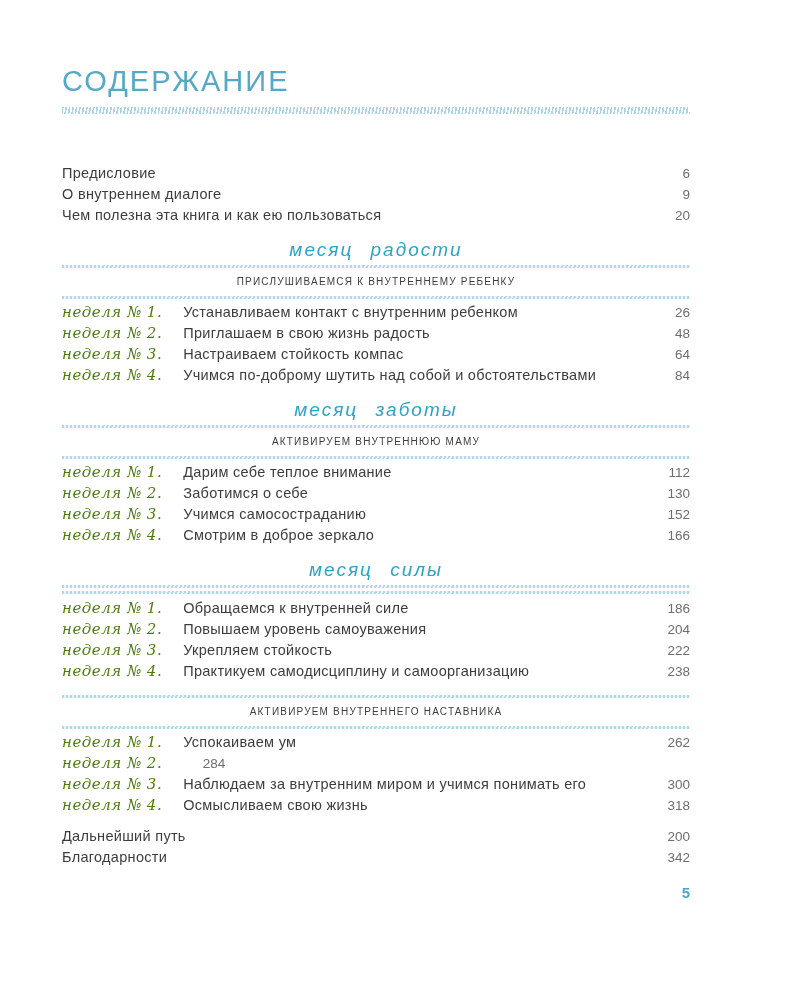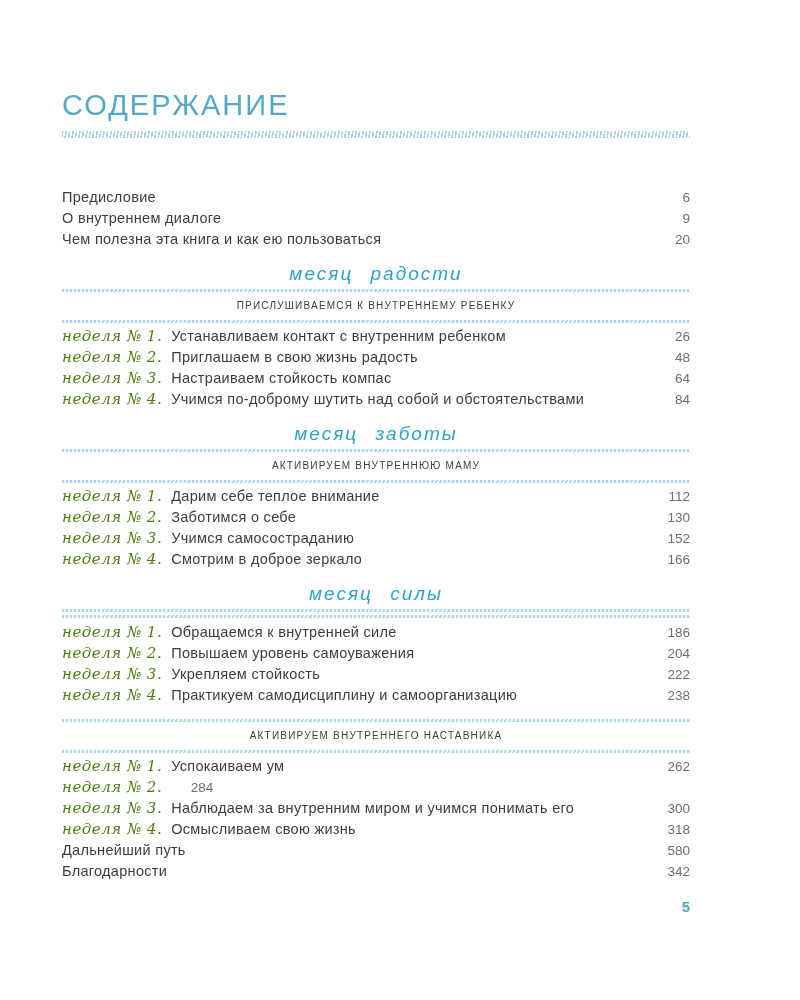--- a/index.html
+++ b/index.html
@@ -6,46 +6,47 @@
   body {
     width:800px; height:1000px;
     font-family:"Liberation Sans", sans-serif;
     color:#3d3d3d;
     -webkit-font-smoothing:antialiased;
   }
   .page {
     position:relative;
     width:800px; height:1000px;
     box-sizing:border-box;
-    padding:88px 110px 0 62px;
+    padding:64px 110px 0 62px;
     overflow:hidden;
   }
   
   .title {
     margin:0;
     font-size:29px;
     font-weight:normal;
     letter-spacing:2px;
     line-height:34px;
     color:#55a9c7;
   }
   .hatch-band {
     height:7px;
     margin-top:9px;
     background:repeating-linear-gradient(100deg,#a9d5e7 0 1.6px,#ffffff 1.6px 3.4px);
   }
   
   .front-list { margin-top:49px; }
-  .back-list  { }
+  .back-list  { margin-top:10px; }
   .row {
     display:flex;
     align-items:baseline;
     font-size:14.5px;
     line-height:21px;
     color:#3d3d3d;
+    gap:12px;
   }
   .row .label { flex:1; letter-spacing:0.3px; }
   .pg {
     color:#6e6e6e;
     font-size:13.5px;
     text-align:right;
     min-width:42px;
     white-space:nowrap;
   }
   
@@ -215,21 +216,21 @@
     <div class="row">
       <span class="week-label">неделя № 4.</span>
       <span class="week-title">Осмысливаем свою жизнь</span>
       <span class="pg">318</span>
     </div>
   </div>
 
   <div class="back-list">
     <div class="row">
       <span class="label">Дальнейший путь</span>
-      <span class="pg">580</span>
+      <span class="pg">200</span>
     </div>
     <div class="row">
       <span class="label">Благодарности</span>
       <span class="pg">342</span>
     </div>
   </div>
 
   <div class="folio">5</div>
 
 </div>

